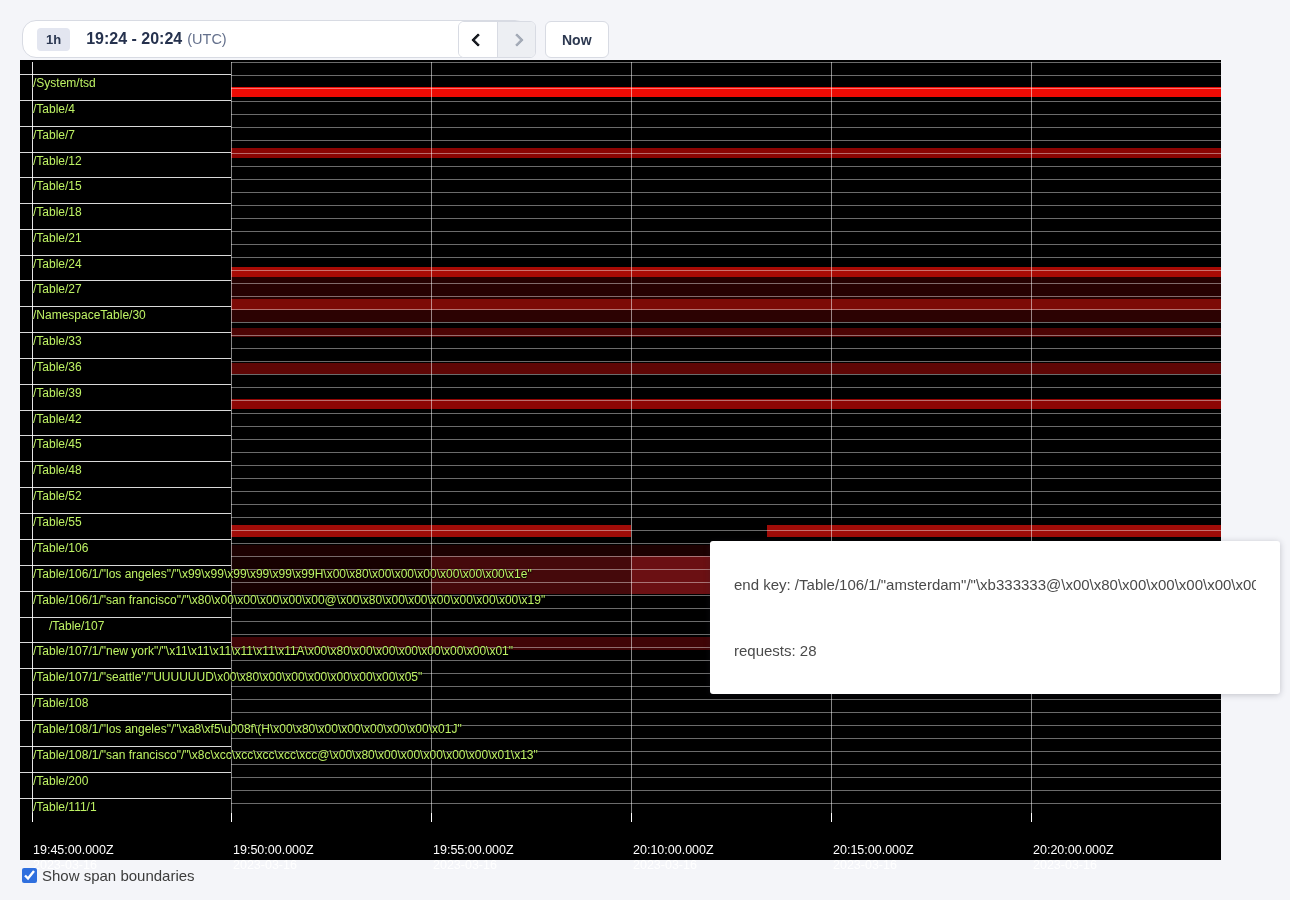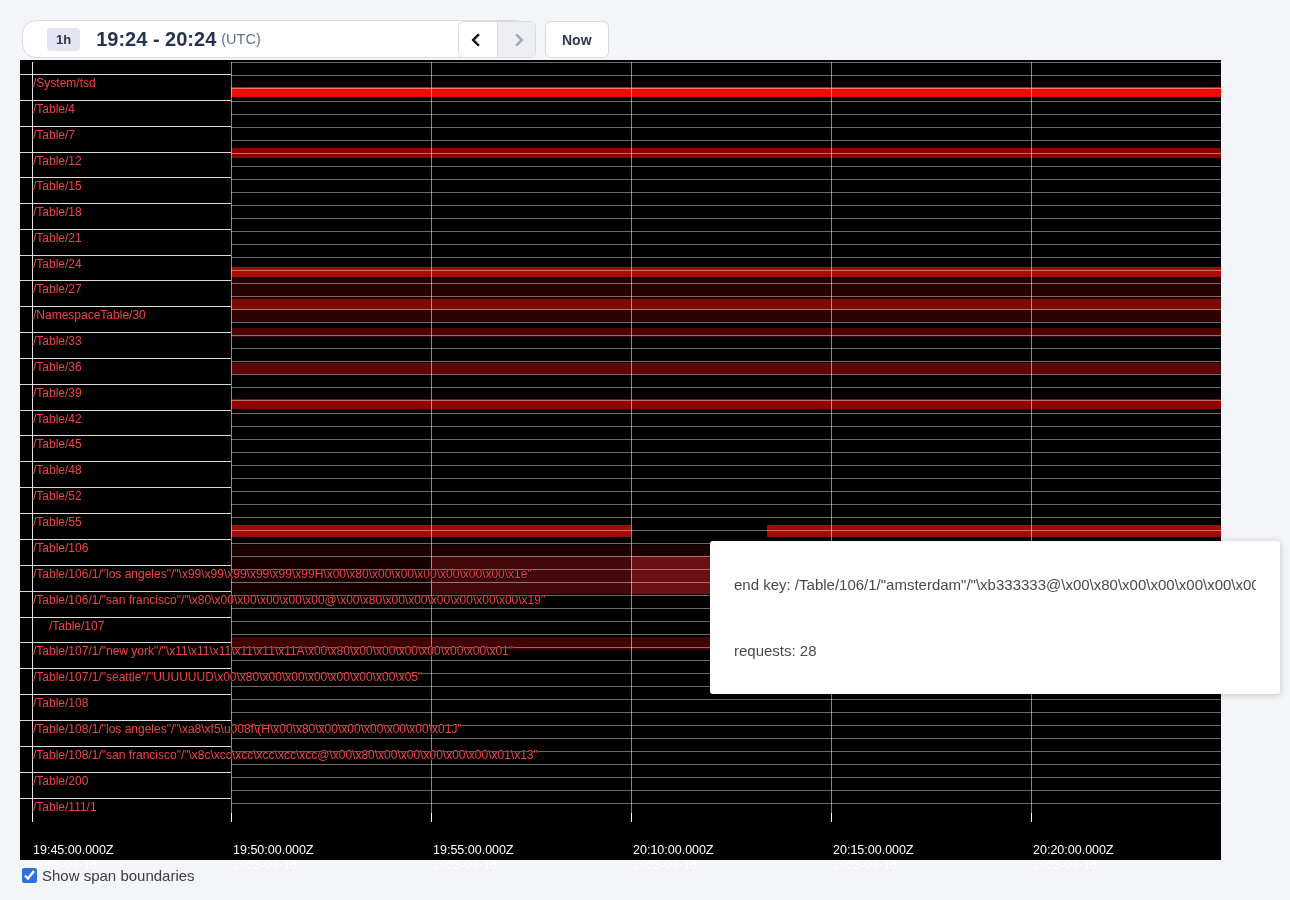--- a/index.html
+++ b/index.html
@@ -4,27 +4,27 @@
 <style>
   * { box-sizing: border-box; margin: 0; padding: 0; }
   html,body { width:1290px; height:900px; }
   body { font-family:"Liberation Sans", sans-serif; background:#f4f5f9; position:relative; overflow:hidden; }
 
   
   .toolbar { position:absolute; left:0; top:0; width:1290px; height:60px; }
   .range-selector {
     position:absolute; left:22px; top:20px; width:507px; height:38px;
     background:#ffffff; border:1px solid #d8dbe3; border-radius:14px;
-    display:flex; align-items:center; padding:0 24px; cursor:pointer;
+    display:flex; align-items:center; padding:0 14px; cursor:pointer;
   }
   .range-badge {
     background:#e3e6f0; color:#2c3852; font-weight:bold; font-size:13px;
     border-radius:4px; padding:4px 9px; margin-right:16px;
   }
-  .range-text { color:#26324e; font-weight:bold; font-size:20px; }
+  .range-text { color:#26324e; font-weight:bold; font-size:16px; }
   .range-zone { color:#64708c; font-size:14.5px; margin-left:5px; }
   .chev-down {
     margin-left:auto; width:9px; height:9px;
     border-right:2px solid #596274; border-bottom:2px solid #596274;
     transform:rotate(45deg) translateY(-3px);
   }
   .arrow-group {
     position:absolute; left:458px; top:21px; height:37px; display:flex;
     border:1px solid #d8dbe3; border-radius:6px; overflow:hidden; background:#fff;
   }
@@ -45,21 +45,21 @@
     background:#000; cursor:crosshair;
   }
   .plot { position:absolute; inset:0; }
   .band { position:absolute; }
   .hline { position:absolute; height:1px; background:rgba(255,255,255,0.42); }
   .rowline { position:absolute; height:1px; background:rgba(255,255,255,0.85); left:0; width:211px; }
   .vline { position:absolute; width:1px; background:rgba(255,255,255,0.52); top:2px; height:753px; }
   .vline.edge { background:rgba(255,255,255,0.9); }
   .tick { position:absolute; width:1px; height:9px; background:#ffffff; top:753px; }
   .row-label {
-    position:absolute; color:#ef4444; font-size:12px; line-height:12px; white-space:nowrap;
+    position:absolute; color:#bef264; font-size:12px; line-height:12px; white-space:nowrap;
     text-shadow:0 0 2px #000, 0 1px 1px #000; z-index:3;
   }
   .axis-col { position:absolute; top:763px; color:#ffffff; font-size:12.5px; line-height:15px; white-space:nowrap;margin-top:20px; }
 
   
   .tooltip {
     position:absolute; left:710px; top:541px; width:570px; height:153px;
     background:#ffffff; border-radius:3px; box-shadow:0 1px 6px rgba(40,40,60,0.25);
     padding:10px 24px; z-index:10; display:flex; flex-direction:column; justify-content:space-around;
   }

